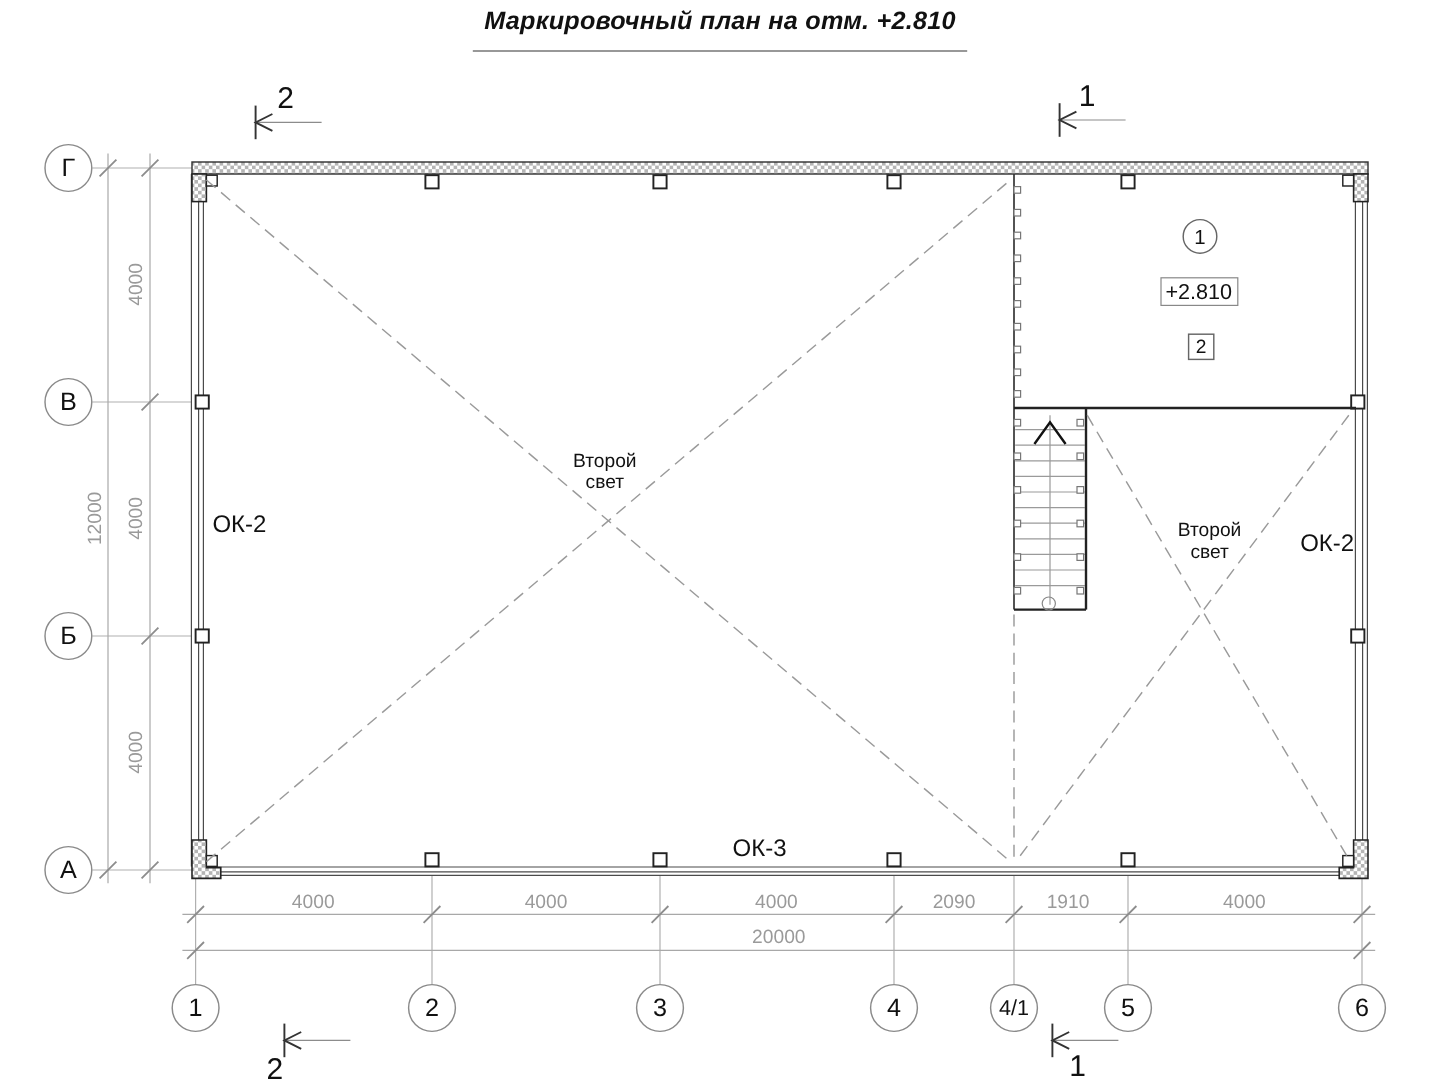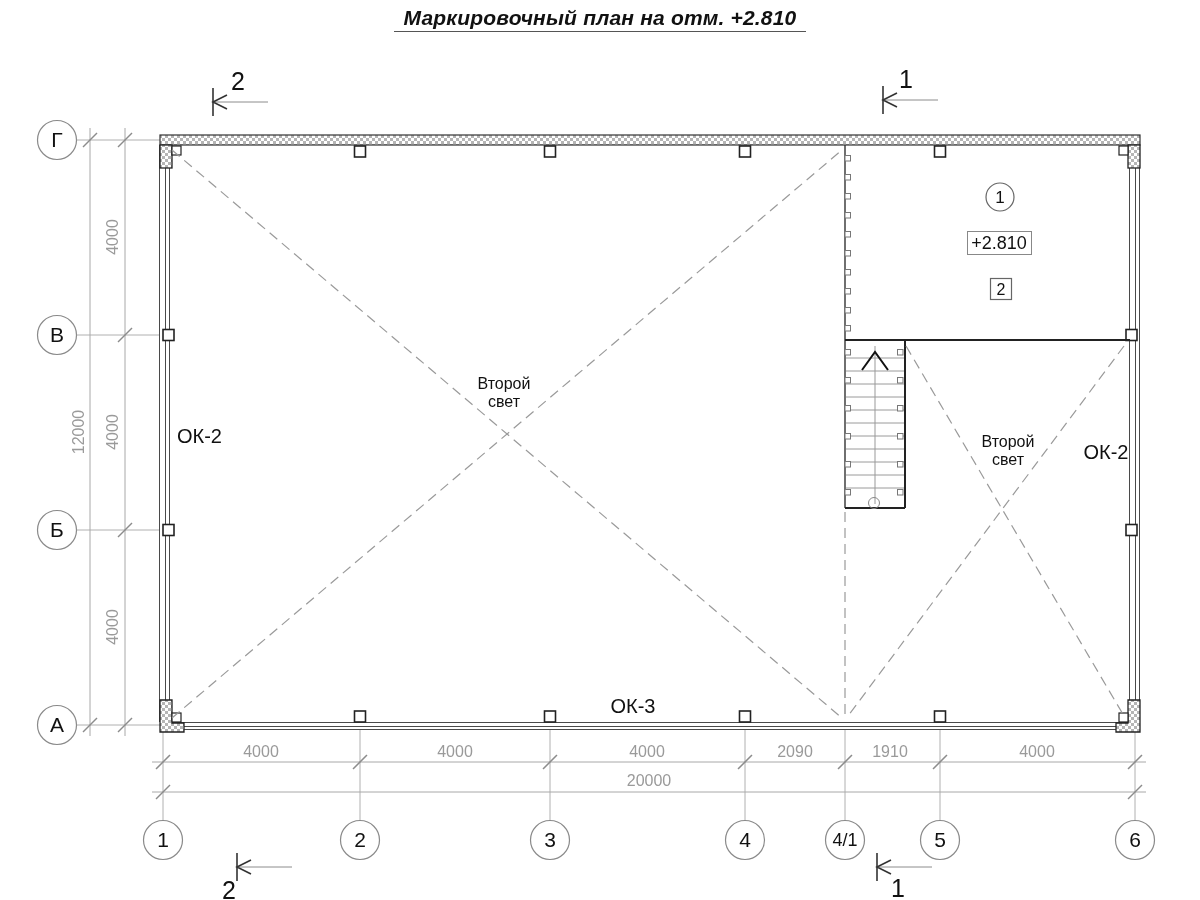--- a/index.html
+++ b/index.html
@@ -1,20 +1,20 @@
 <!DOCTYPE html>
 <html><head>
 <meta charset="utf-8">
 <style>
   html,body{margin:0;padding:0;background:#ffffff;}
   #canvas{position:relative;width:1200px;height:900px;background:#ffffff;overflow:hidden;
           font-family:"Liberation Sans", sans-serif;}
   #titlebar{position:absolute;top:6px;left:0;width:1200px;text-align:center;}
   #titlebar .t{display:inline-block;font-style:italic;font-weight:700;font-size:21px;color:#111;
-               border-bottom:1.5px solid #555;padding:0 10px 1px 10px;letter-spacing:.2px;}
+               border-bottom:1.5px solid #555;padding:0 10px 12px 10px;letter-spacing:.2px;}
   svg{position:absolute;left:0;top:0;}
   text{font-family:"Liberation Sans", sans-serif;fill:#111;}
   .dimtxt{fill:#9a9a9a;font-size:16px;}
   .axtxt{font-size:21px;}
   .sectxt{font-size:25px;}
   .lbl{font-size:20px;}
   .voidtxt{font-size:16px;}
 </style>
 </head>
 <body>

